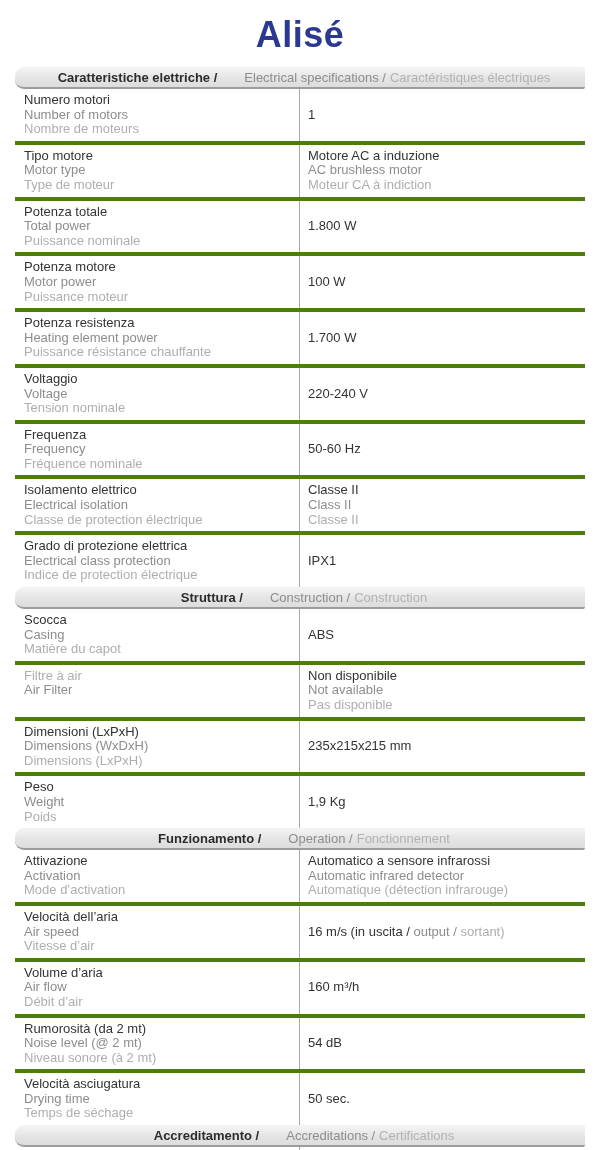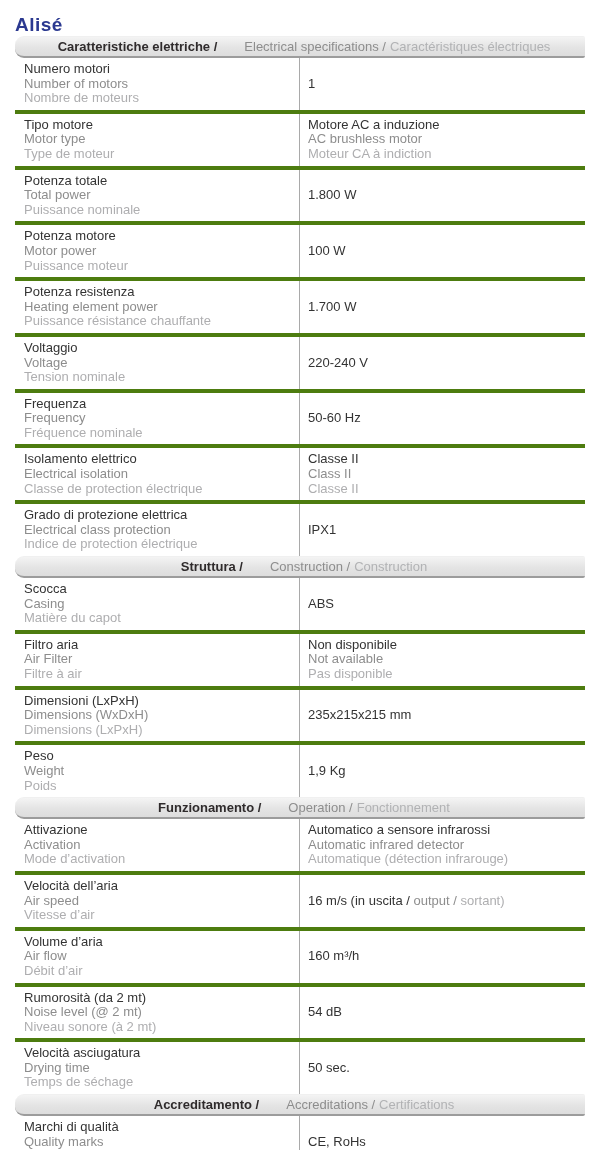--- a/index.html
+++ b/index.html
@@ -4,25 +4,25 @@
 <style>
   html,body{margin:0;padding:0;background:#ffffff;}
   body{
     width:600px;
     font-family:"Liberation Sans", sans-serif;
     color:#333333;
   }
   .page{padding:2px 15px 0 15px;}
 
   .title{
-    font-size:19px;
+    font-size:36px;
     font-weight:bold;
     color:#2b3990;
-    text-align:left;
-    margin:12px 0 0 0;
+    text-align:center;
+    margin:12px 0 11px 0;
     letter-spacing:0.5px;
   }
 
   .section-bar{
     display:flex;
     justify-content:center;
     align-items:center;
     gap:4px;
     height:19px;
     background:linear-gradient(180deg,#f4f4f4 0%,#e4e4e4 55%,#dddddd 100%);
@@ -200,23 +200,22 @@
       <div class="l en">Casing</div>
       <div class="l fr">Matière du capot</div>
     </div>
     <div class="cell value">
               <div class="vline"><span class="tone-dark">ABS</span></div>
             </div>
   </div>
 
   <div class="row">
     <div class="cell label">
-      <div class="l it">Filtro aria</div>
+      <div class="l fr">Filtre à air</div>
       <div class="l en">Air Filter</div>
-      <div class="l fr">Filtre à air</div>
     </div>
     <div class="cell value">
               <div class="vline"><span class="tone-dark">Non disponibile</span></div>
               <div class="vline"><span class="tone-mid">Not available</span></div>
               <div class="vline"><span class="tone-light">Pas disponible</span></div>
             </div>
   </div>
 
   <div class="row">
     <div class="cell label">

